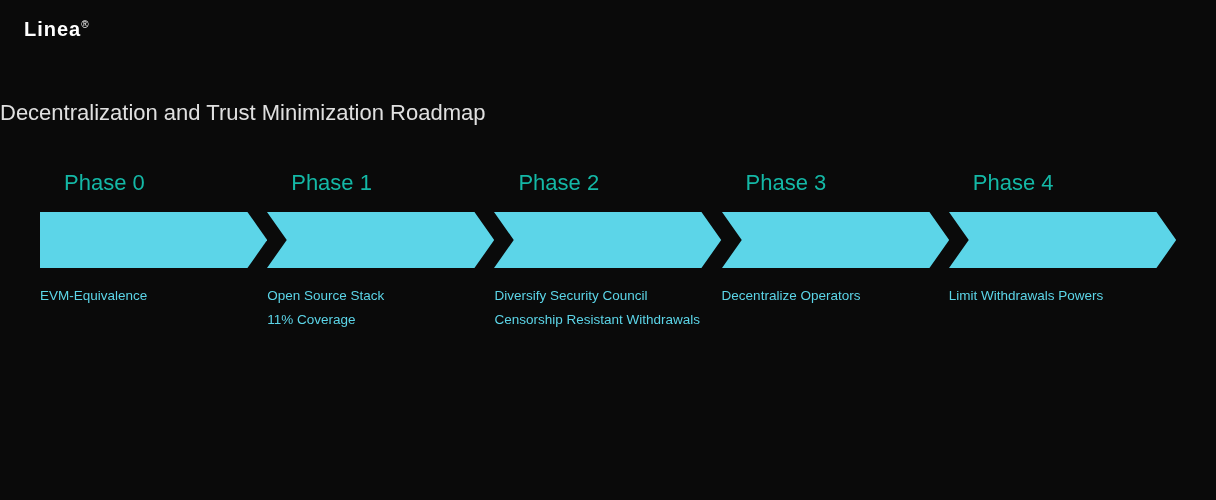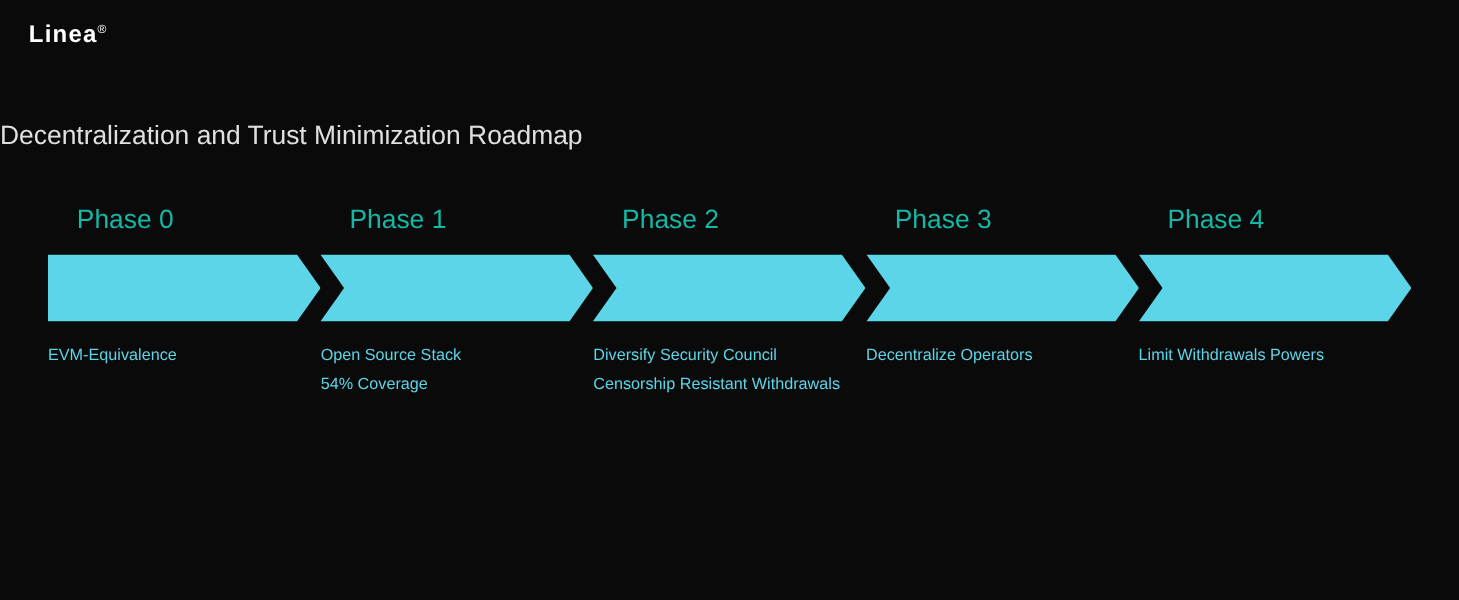--- a/index.html
+++ b/index.html
@@ -125,21 +125,21 @@
       <polygon points="0,0 210,0 230,28 210,56 0,56 20,28" fill="#5cd5e8"></polygon>
     </svg>
   </div>
 
   <div class="features-row">
     <div class="phase-features">
       <div class="feature-item">EVM-Equivalence</div>
     </div>
     <div class="phase-features">
       <div class="feature-item">Open Source Stack</div>
-      <div class="feature-item">54% Coverage</div>
+      <div class="feature-item">11% Coverage</div>
     </div>
     <div class="phase-features">
       <div class="feature-item">Diversify Security Council</div>
       <div class="feature-item">Censorship Resistant Withdrawals</div>
     </div>
     <div class="phase-features">
       <div class="feature-item">Decentralize Operators</div>
     </div>
     <div class="phase-features">
       <div class="feature-item">Limit Withdrawals Powers</div>

